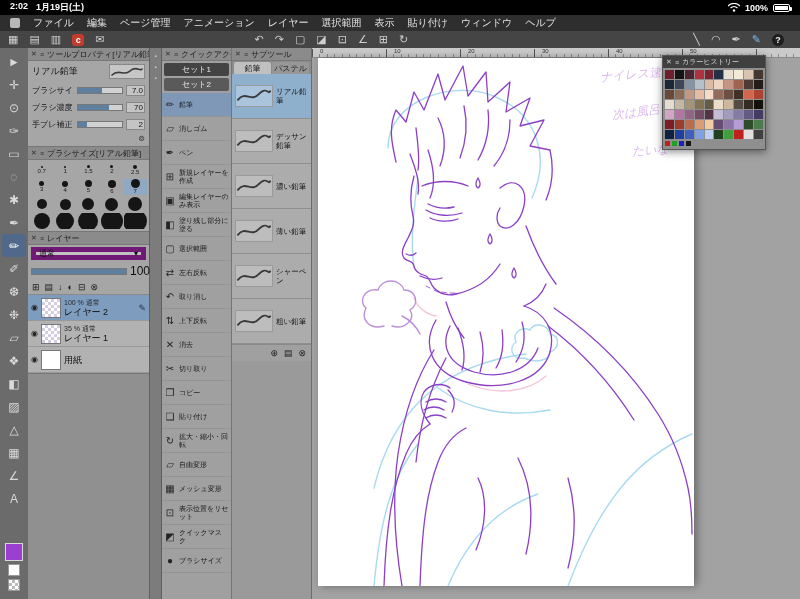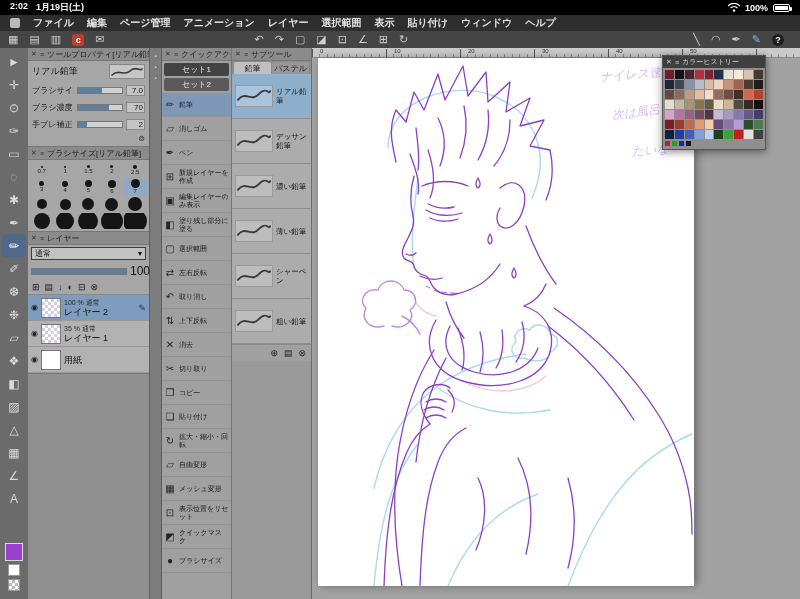--- a/index.html
+++ b/index.html
@@ -10,21 +10,21 @@
   .statusbar { height:15px; background:#000; color:#fff; display:flex; align-items:center; justify-content:space-between; padding:0 10px; font-size:9px; font-weight:bold; }
   .sb-left { display:flex; gap:8px; }
   .sb-right { display:flex; gap:5px; align-items:center; }
   .battery-shell { width:17px; height:8px; border:1px solid #fff; border-radius:2px; position:relative; }
   .battery-fill { position:absolute; inset:1px; background:#fff; }
   .battery-nub { position:absolute; right:-3px; top:2px; width:2px; height:4px; background:#fff; border-radius:0 1px 1px 0; }
 
   
   .menubar { height:16px; background:#2e2e2e; color:#e2e2e2; display:flex; align-items:center; gap:13px; padding:0 10px; font-size:10px; }
   .app-icon { width:10px; height:10px; background:#b8b8b8; border-radius:2px; flex:none; }
-  .menu-item { white-space:nowrap; cursor:default;font-weight:bold; }
+  .menu-item { white-space:nowrap; cursor:default; }
 
   
   .toolbar { height:17px; background:#454545; display:flex; align-items:center; color:#cfcfcf; padding:0 8px; }
   .tb-group { display:flex; gap:11px; align-items:center; }
   #tb-center { margin-left:150px; }
   #tb-right { margin-left:auto; margin-right:8px; }
   .tb-icon { font-size:11px; line-height:17px; cursor:default; }
   .tb-icon.red { background:#c23b2e; color:#fff; border-radius:3px; width:12px; height:12px; font-size:9px; font-weight:bold; display:flex; align-items:center; justify-content:center; line-height:12px; }
   .tb-icon.dark { background:#1e1e1e; color:#f0f0f0; border-radius:50%; width:12px; height:12px; font-size:9px; font-weight:bold; display:flex; align-items:center; justify-content:center; line-height:12px; }
   .tb-icon.active { color:#7ab4e8; }
@@ -63,21 +63,21 @@
 
   
   #bs-grid { display:grid; grid-template-columns:repeat(5,1fr); padding:2px; row-gap:1px; }
   .bs-cell { height:16px; display:flex; flex-direction:column; align-items:center; justify-content:center; overflow:hidden; }
   .bs-cell.sel { background:#8fa8c4; }
   .bs-dot { background:#151515; border-radius:50%; flex:none; }
   .bs-label { font-size:6px; line-height:7px; color:#1d1d1d; }
 
   
   .lp-blend-row { display:flex; gap:3px; padding:2px 3px; align-items:center; }
-  .lp-combo { flex:1; background:#c2c2c2; border:1px solid #701a75; font-size:8px; height:13px; display:flex; align-items:center; justify-content:space-between; padding:0 3px; color:#111; }
+  .lp-combo { flex:1; background:#c2c2c2; border:5px solid #701a75; font-size:8px; height:13px; display:flex; align-items:center; justify-content:space-between; padding:0 3px; color:#111; }
   .lp-opacity-row { display:flex; align-items:center; gap:3px; padding:2px 3px; }
   .lp-slider { flex:1; height:7px; background:#d2d2d2; border:1px solid #777; position:relative; }
   .lp-fill { position:absolute; inset:0; background:#5f7f9f; }
   .lp-value { font-size:12px; width:16px; text-align:right; color:#111; }
   #lp-toolbar { display:flex; gap:5px; padding:2px 4px; font-size:9px; color:#1d1d1d; border-bottom:1px solid #8a8a8a; }
   .layer-row { display:flex; align-items:center; gap:3px; height:26px; padding:0 3px; background:#b2b2b2; border-bottom:1px solid #989898; color:#111; }
   .layer-row.sel { background:#7e9cbe; }
   .l-eye { font-size:8px; color:#222; flex:none; }
   .l-thumb { width:20px; height:20px; border:1px solid #777; background:#fff; flex:none; }
   .l-thumb.checker, .l-thumb.checker-light {

